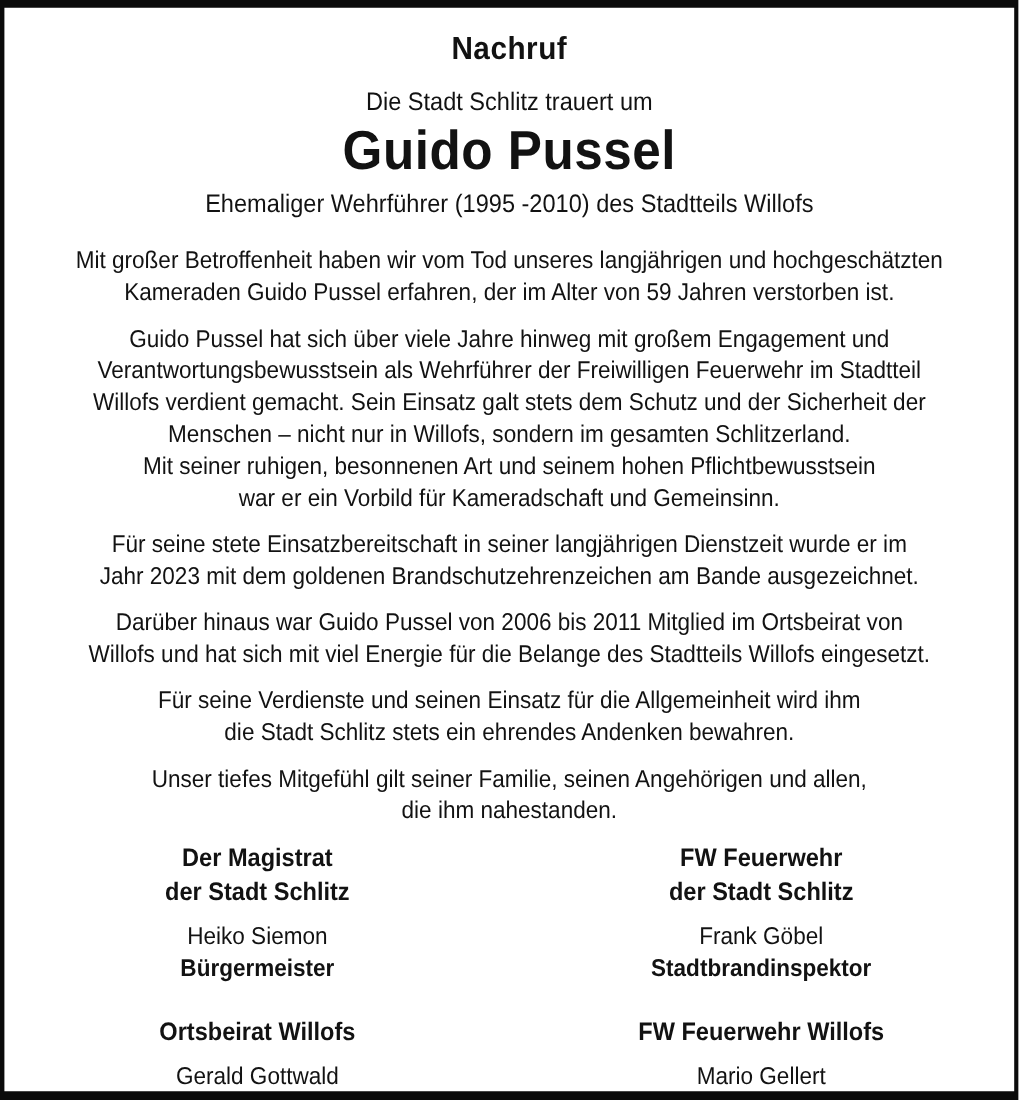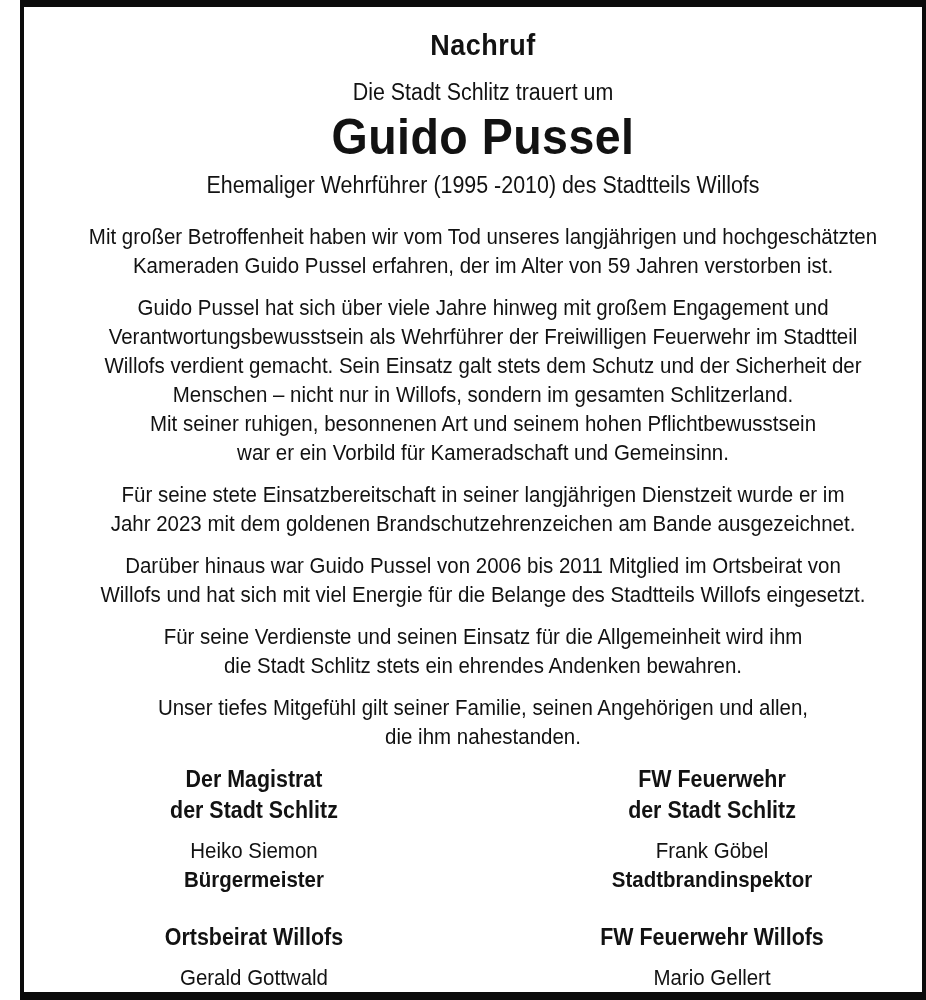--- a/index.html
+++ b/index.html
@@ -18,21 +18,20 @@
   .sheet {
     position: absolute;
     inset: 0;
     box-sizing: border-box;
     border-top: 7px solid #0b0b0b;
     border-bottom: 8px solid #0b0b0b;
     border-left: 4px solid #0b0b0b;
     border-right: 4px solid #0b0b0b;
     background: #ffffff;
     overflow: hidden;
-    margin-left: 20px;
   }
   
   .condense {
     width: 984px;
     margin-left: -33px;
     transform: scaleX(0.931);
     transform-origin: center top;
     text-align: center;
   }
   .label {

